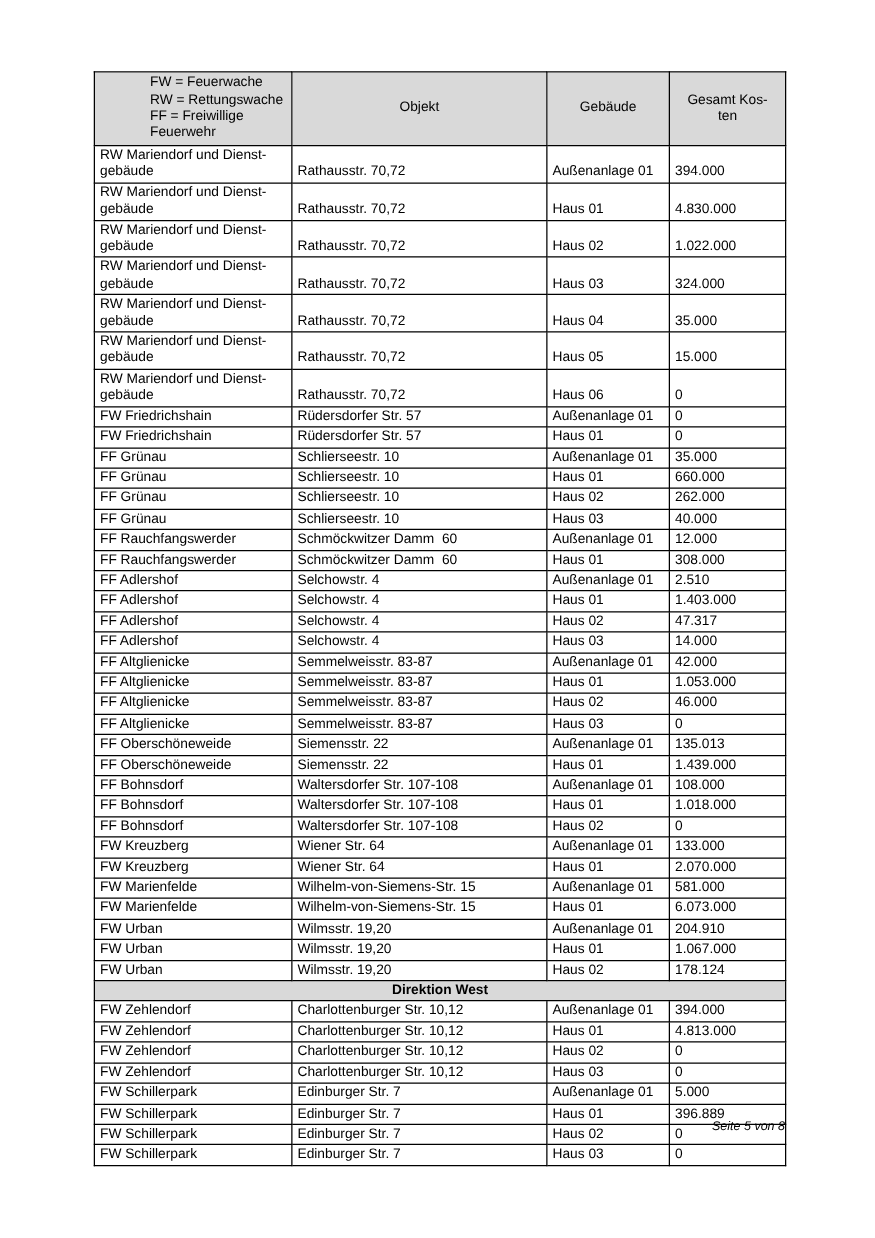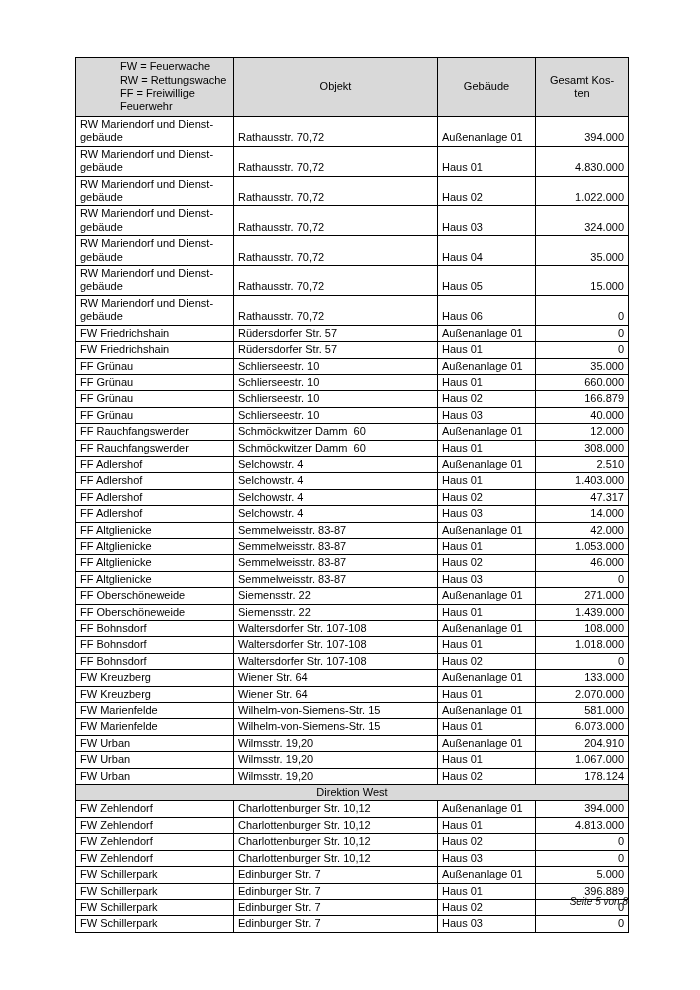--- a/index.html
+++ b/index.html
@@ -42,25 +42,24 @@
     font-weight: normal;
     vertical-align: middle;
     height: 56px;
     text-align: center;
   }
   th.legend-cell {
     text-align: left;
     padding-left: 44px;
   }
   td.td-kosten {
-    text-align: right;
   }
   .section-cell {
     background: var(--header-bg, #d9d9d9);
-    font-weight: normal;
+    font-weight: bold;
     text-align: center;
     vertical-align: middle;
   }
   .page-footer {
     position: absolute;
     top: 896px;
     right: 72px;
     font-size: 10px;
     font-style: italic;
   }
@@ -159,21 +158,21 @@
         <tr>
           <td class="td-name">FF Grünau</td>
           <td class="td-objekt">Schlierseestr. 10</td>
           <td class="td-gebaeude">Haus 01</td>
           <td class="td-kosten">660.000</td>
         </tr>
         <tr>
           <td class="td-name">FF Grünau</td>
           <td class="td-objekt">Schlierseestr. 10</td>
           <td class="td-gebaeude">Haus 02</td>
-          <td class="td-kosten">166.879</td>
+          <td class="td-kosten">262.000</td>
         </tr>
         <tr>
           <td class="td-name">FF Grünau</td>
           <td class="td-objekt">Schlierseestr. 10</td>
           <td class="td-gebaeude">Haus 03</td>
           <td class="td-kosten">40.000</td>
         </tr>
         <tr>
           <td class="td-name">FF Rauchfangswerder</td>
           <td class="td-objekt">Schmöckwitzer Damm  60</td>
@@ -231,21 +230,21 @@
         <tr>
           <td class="td-name">FF Altglienicke</td>
           <td class="td-objekt">Semmelweisstr. 83-87</td>
           <td class="td-gebaeude">Haus 03</td>
           <td class="td-kosten">0</td>
         </tr>
         <tr>
           <td class="td-name">FF Oberschöneweide</td>
           <td class="td-objekt">Siemensstr. 22</td>
           <td class="td-gebaeude">Außenanlage 01</td>
-          <td class="td-kosten">271.000</td>
+          <td class="td-kosten">135.013</td>
         </tr>
         <tr>
           <td class="td-name">FF Oberschöneweide</td>
           <td class="td-objekt">Siemensstr. 22</td>
           <td class="td-gebaeude">Haus 01</td>
           <td class="td-kosten">1.439.000</td>
         </tr>
         <tr>
           <td class="td-name">FF Bohnsdorf</td>
           <td class="td-objekt">Waltersdorfer Str. 107-108</td>

